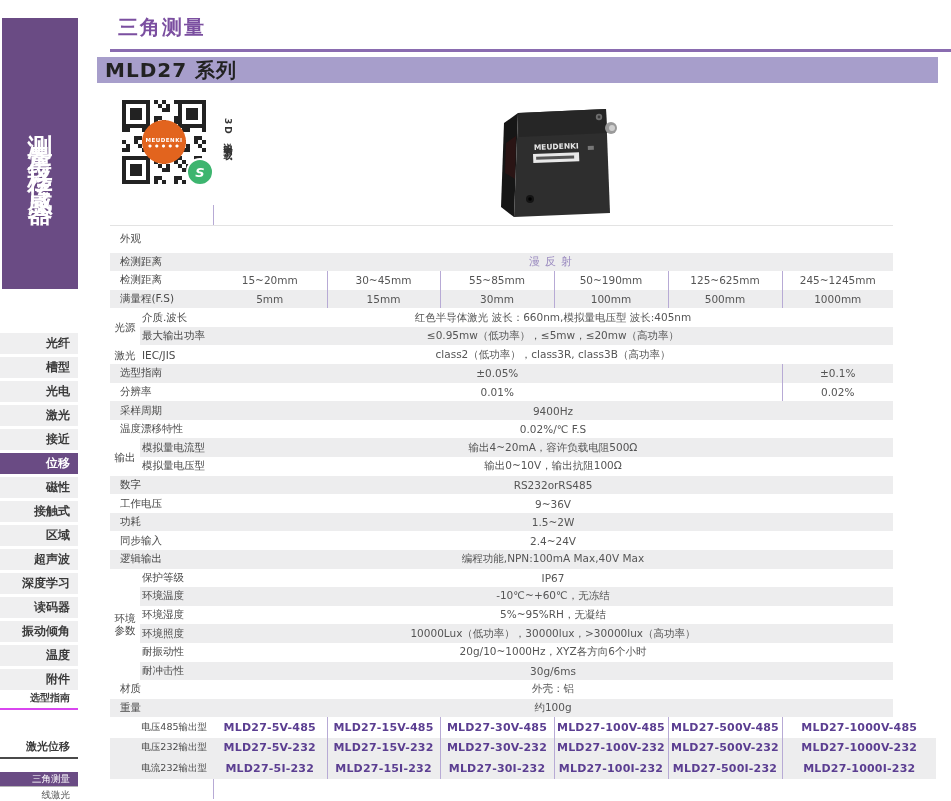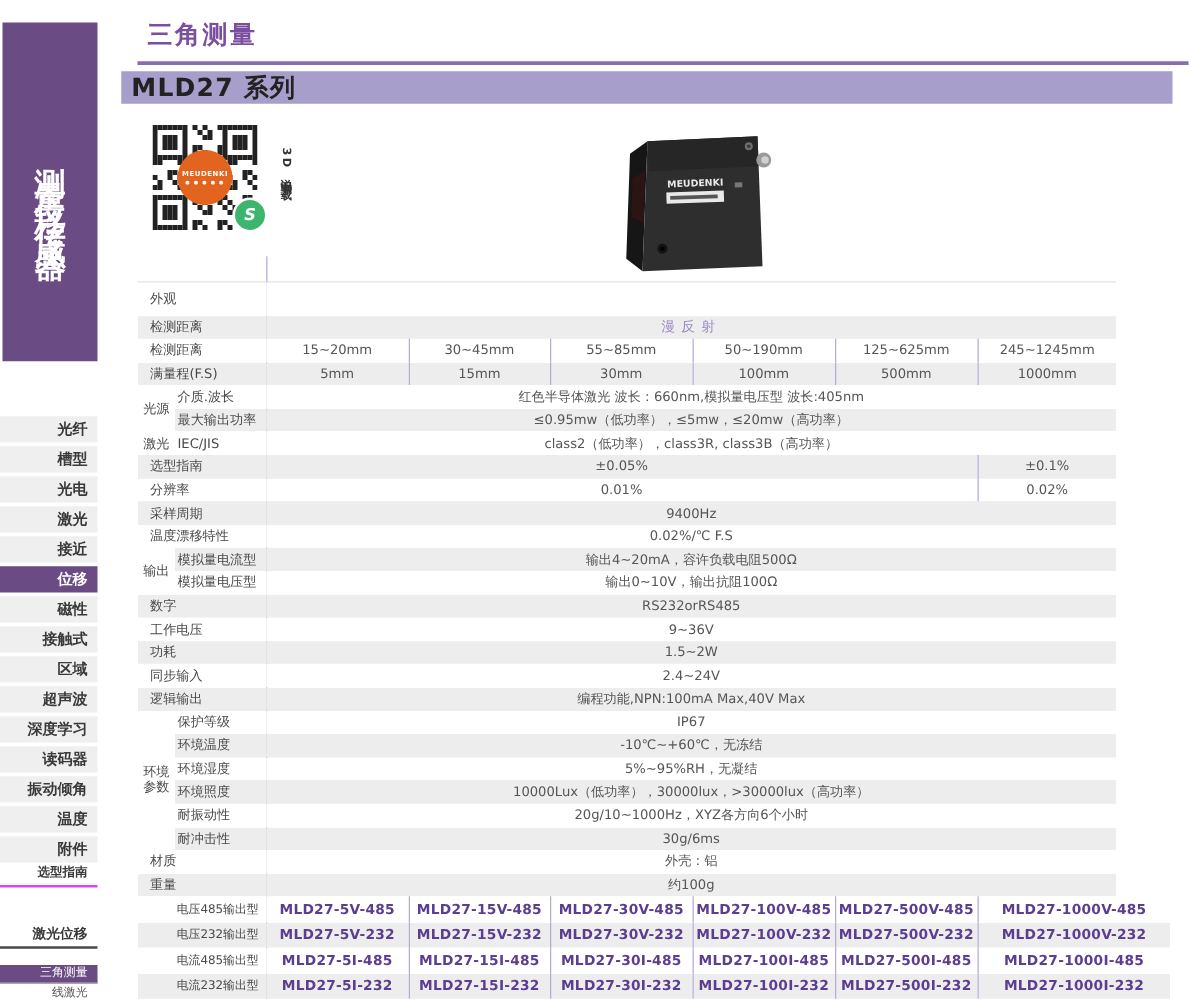--- a/index.html
+++ b/index.html
@@ -508,29 +508,20 @@
   </tr>
   <tr class="g">
     <td class="mlbl">电压232输出型</td>
     <td class="mval">MLD27-5V-232</td>
     <td class="mval bl">MLD27-15V-232</td>
     <td class="mval bl">MLD27-30V-232</td>
     <td class="mval bl">MLD27-100V-232</td>
     <td class="mval bl">MLD27-500V-232</td>
     <td class="mval bl">MLD27-1000V-232</td>
   </tr>
-  <tr class="w">
-    <td class="mlbl">电流485输出型</td>
-    <td class="mval">MLD27-5I-485</td>
-    <td class="mval bl">MLD27-15I-485</td>
-    <td class="mval bl">MLD27-30I-485</td>
-    <td class="mval bl">MLD27-100I-485</td>
-    <td class="mval bl">MLD27-500I-485</td>
-    <td class="mval bl">MLD27-1000I-485</td>
-  </tr>
   <tr class="g">
     <td class="mlbl">电流232输出型</td>
     <td class="mval">MLD27-5I-232</td>
     <td class="mval bl">MLD27-15I-232</td>
     <td class="mval bl">MLD27-30I-232</td>
     <td class="mval bl">MLD27-100I-232</td>
     <td class="mval bl">MLD27-500I-232</td>
     <td class="mval bl">MLD27-1000I-232</td>
   </tr>
 </tbody>

